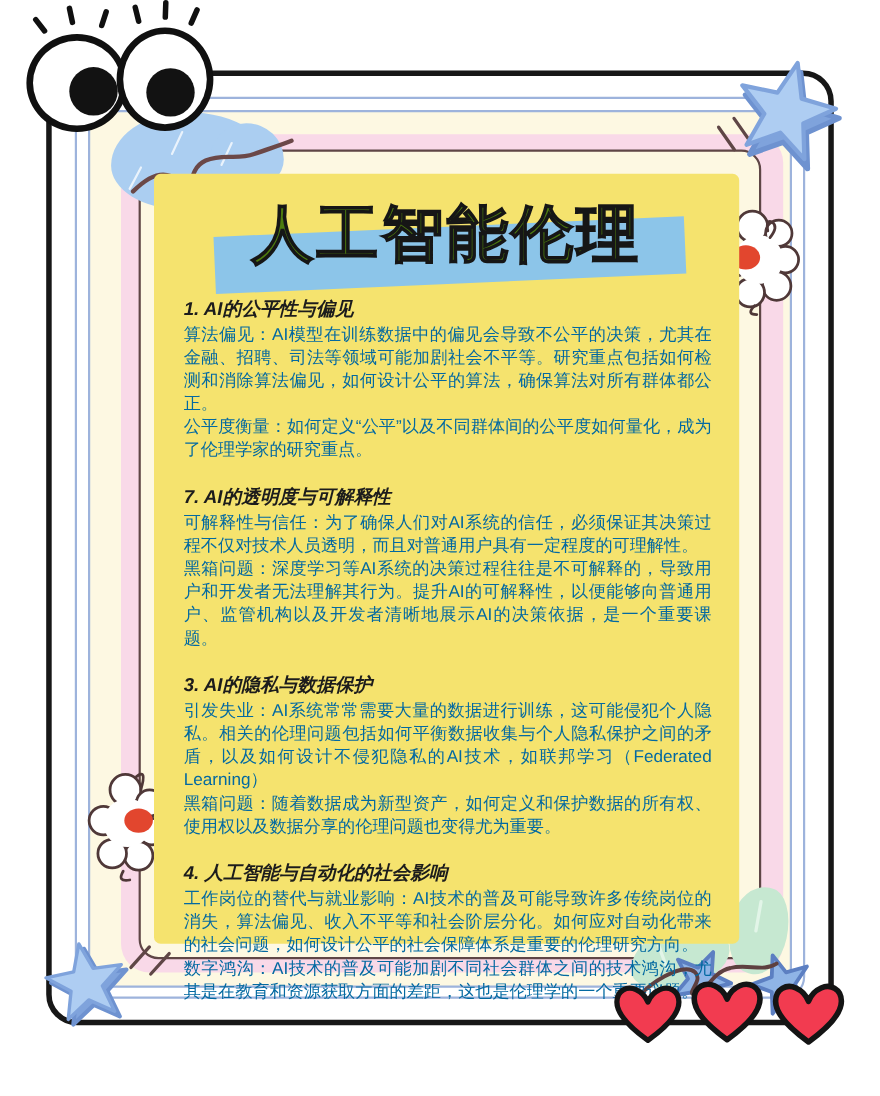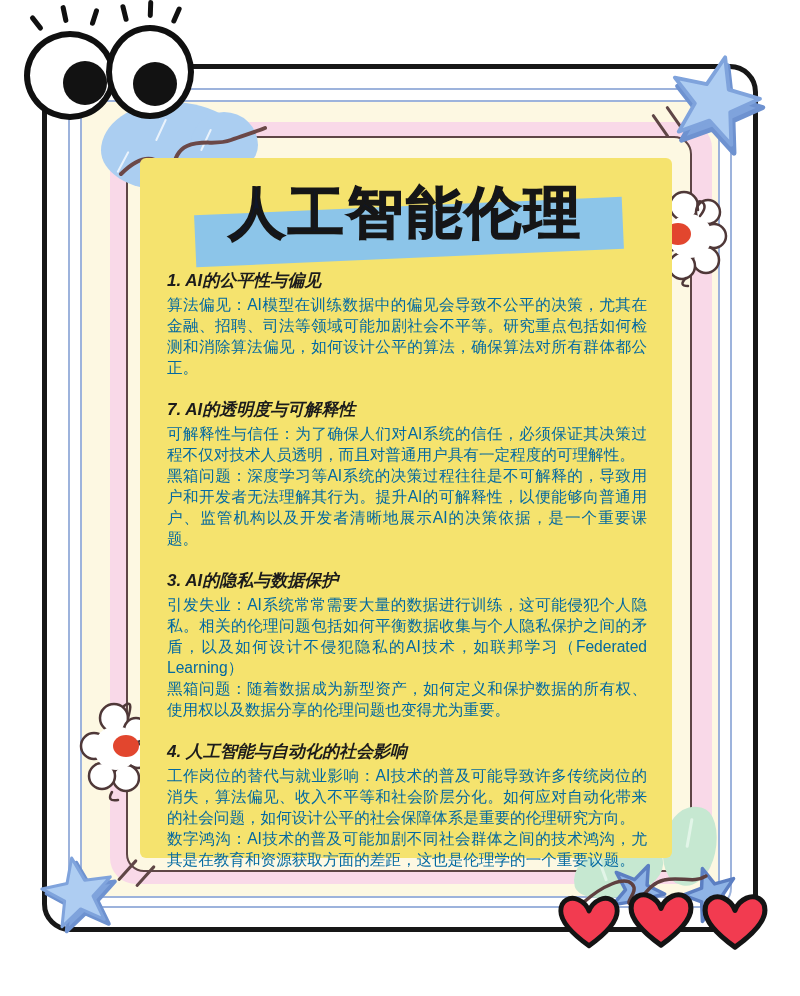--- a/index.html
+++ b/index.html
@@ -20,21 +20,21 @@
 
   .hatch { position:absolute; width:2.5px; height:28px; background:#5f4646; border-radius:2px; }
 
   
   .card { position:absolute; left:140px; top:158px; width:532px; height:700px;
           background:#f5e36e; border-radius:6px; z-index:3; }
   .title-wrap { position:relative; height:104px; }
   .title-hl { position:absolute; left:55px; top:48px; width:428px; height:52px;
               background:#8cc5e9; transform:rotate(-2.5deg); }
   .title { position:relative; z-index:1; text-align:center; padding-top:18px;
-           font-size:56px; font-weight:900; letter-spacing:3px; color:#0f172a;
+           font-size:56px; font-weight:900; letter-spacing:3px; color:#4d7c0f;
            -webkit-text-stroke:1.5px #161616; }
   .sections { position:absolute; left:27px; right:25px; top:112px; }
   .section { margin-bottom:21px; }
   .sec-h { font-size:17px; font-weight:bold; color:#1c1c1c; line-height:22px; margin-bottom:2px;font-style:italic; }
   .sec-p { font-size:15.6px; color:#0369a1; line-height:21px; text-align:justify; }
 
   
   .eye { position:absolute; background:#ffffff; border:6px solid #101010; border-radius:50%; z-index:6; }
   .eye-l { left:24px; top:31px; width:92px; height:89px; }
   .eye-r { left:106px; top:25px; width:88px; height:94px; }
@@ -175,20 +175,21 @@
   <div class="card">
     <div class="title-wrap">
       <div class="title-hl"></div>
       <div class="title">人工智能伦理</div>
     </div>
     <div class="sections">
 
       <div class="section">
         <div class="sec-h">1. AI的公平性与偏见</div>
         <div class="sec-p">算法偏见：AI模型在训练数据中的偏见会导致不公平的决策，尤其在金融、招聘、司法等领域可能加剧社会不平等。研究重点包括如何检测和消除算法偏见，如何设计公平的算法，确保算法对所有群体都公正。</div>
+        <div class="sec-p">公平度衡量：如何定义“公平”以及不同群体间的公平度如何量化，成为了伦理学家的研究重点。</div>
       </div>
 
       <div class="section">
         <div class="sec-h">7. AI的透明度与可解释性</div>
         <div class="sec-p">可解释性与信任：为了确保人们对AI系统的信任，必须保证其决策过程不仅对技术人员透明，而且对普通用户具有一定程度的可理解性。</div>
         <div class="sec-p">黑箱问题：深度学习等AI系统的决策过程往往是不可解释的，导致用户和开发者无法理解其行为。提升AI的可解释性，以便能够向普通用户、监管机构以及开发者清晰地展示AI的决策依据，是一个重要课题。</div>
       </div>
 
       <div class="section">
         <div class="sec-h">3. AI的隐私与数据保护</div>

